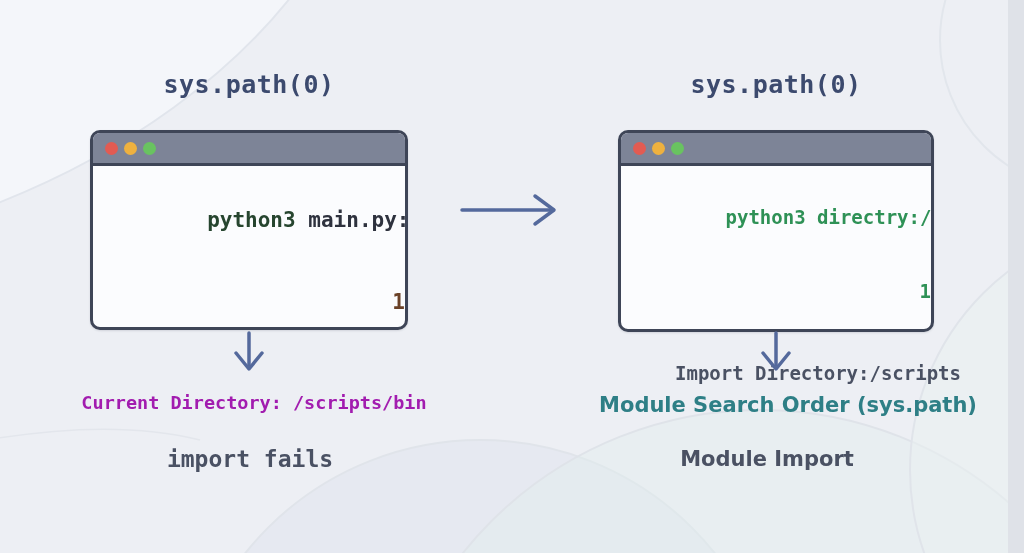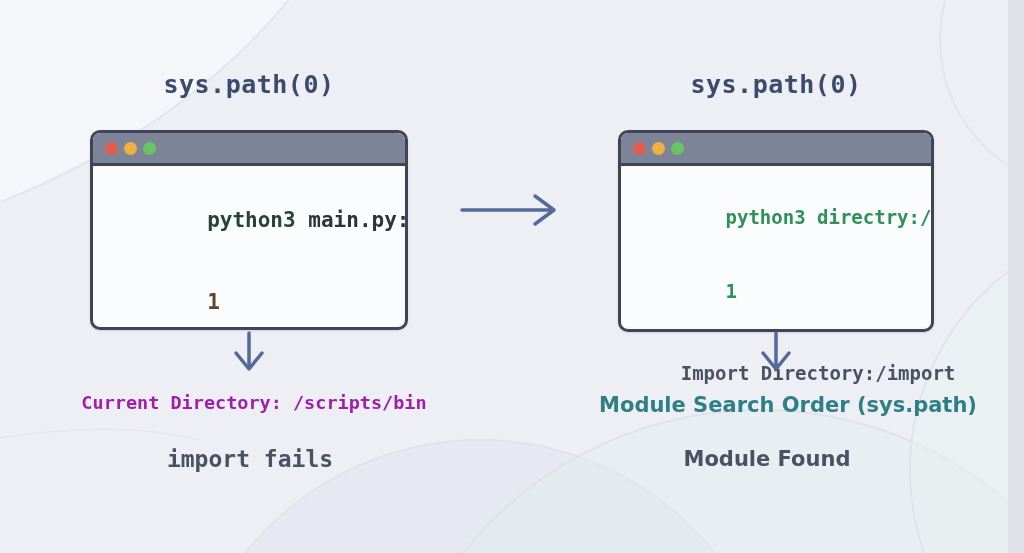--- a/index.html
+++ b/index.html
@@ -24,21 +24,21 @@
   .titlebar{
     height:30px;background:#7d8497;border-bottom:3px solid #3e4557;
     display:flex;align-items:center;padding-left:12px;gap:6px;
   }
   .dot{width:13px;height:13px;border-radius:50%;display:inline-block;}
   .winbody{
     padding:14px 0 0 13px;
     font-family:"DejaVu Sans Mono","Liberation Mono",monospace;
     font-weight:bold;
   }
-  .code-line{white-space:pre;line-height:1.3;}
+  .code-line{white-space:pre;line-height:1.3;text-align:right;}
 </style>
 </head>
 <body>
 
 <div class="canvas">
 
   <svg class="deco" width="1024" height="553" viewBox="0 0 1024 553">
     <path d="M -80 230 C 120 170 260 60 330 -60 L -80 -60 Z" fill="#f4f6fa"></path>
     <path d="M -80 230 C 120 170 260 60 330 -60" fill="none" stroke="#e1e5ec" stroke-width="2"></path>
     <circle cx="480" cy="740" r="300" fill="rgba(222,226,238,0.45)" stroke="#e0e4ea" stroke-width="2"></circle>
@@ -82,25 +82,25 @@
     <div class="winbody" style="font-size:19px;">
       <div class="code-line">
         <span style="color: rgb(46, 145, 86);">python3 directry:/scripts"</span>
       </div>
       <div class="code-line">
         <span style="color: rgb(46, 145, 86);">1</span>
       </div>
     </div>
   </div>
 
-  <div class="abs mono" style="left: 818px; top: 362px; font-size: 19px; color: rgb(74, 81, 99);">Import Directory:/import</div>
+  <div class="abs mono" style="left: 818px; top: 362px; font-size: 19px; color: rgb(74, 81, 99);">Import Directory:/scripts</div>
 
   <div class="abs sansb" style="left: 788px; top: 393px; font-size: 21px; color: rgb(46, 127, 134);">Module Search Order (sys.path)</div>
 
-  <div class="abs sansb" style="left: 767px; top: 447px; font-size: 21px; color: rgb(74, 81, 99);">Module Found</div>
+  <div class="abs sansb" style="left: 767px; top: 447px; font-size: 21px; color: rgb(74, 81, 99);">Module Import</div>
 
   <svg class="arrows" width="1024" height="553" viewBox="0 0 1024 553">
     <g fill="none" stroke-width="3.5" stroke-linecap="round" stroke-linejoin="round" style="stroke: rgb(84, 105, 156);">
       <line x1="462" y1="210" x2="552" y2="210"></line>
       <polyline points="535,196 554,210 535,224"></polyline>
     </g>
     <g fill="none" stroke-width="3.5" stroke-linecap="round" stroke-linejoin="round" style="stroke: rgb(84, 105, 156);">
       <line x1="249" y1="333" x2="249" y2="365"></line>
       <polyline points="236,353 249,369 262,353"></polyline>
     </g>

